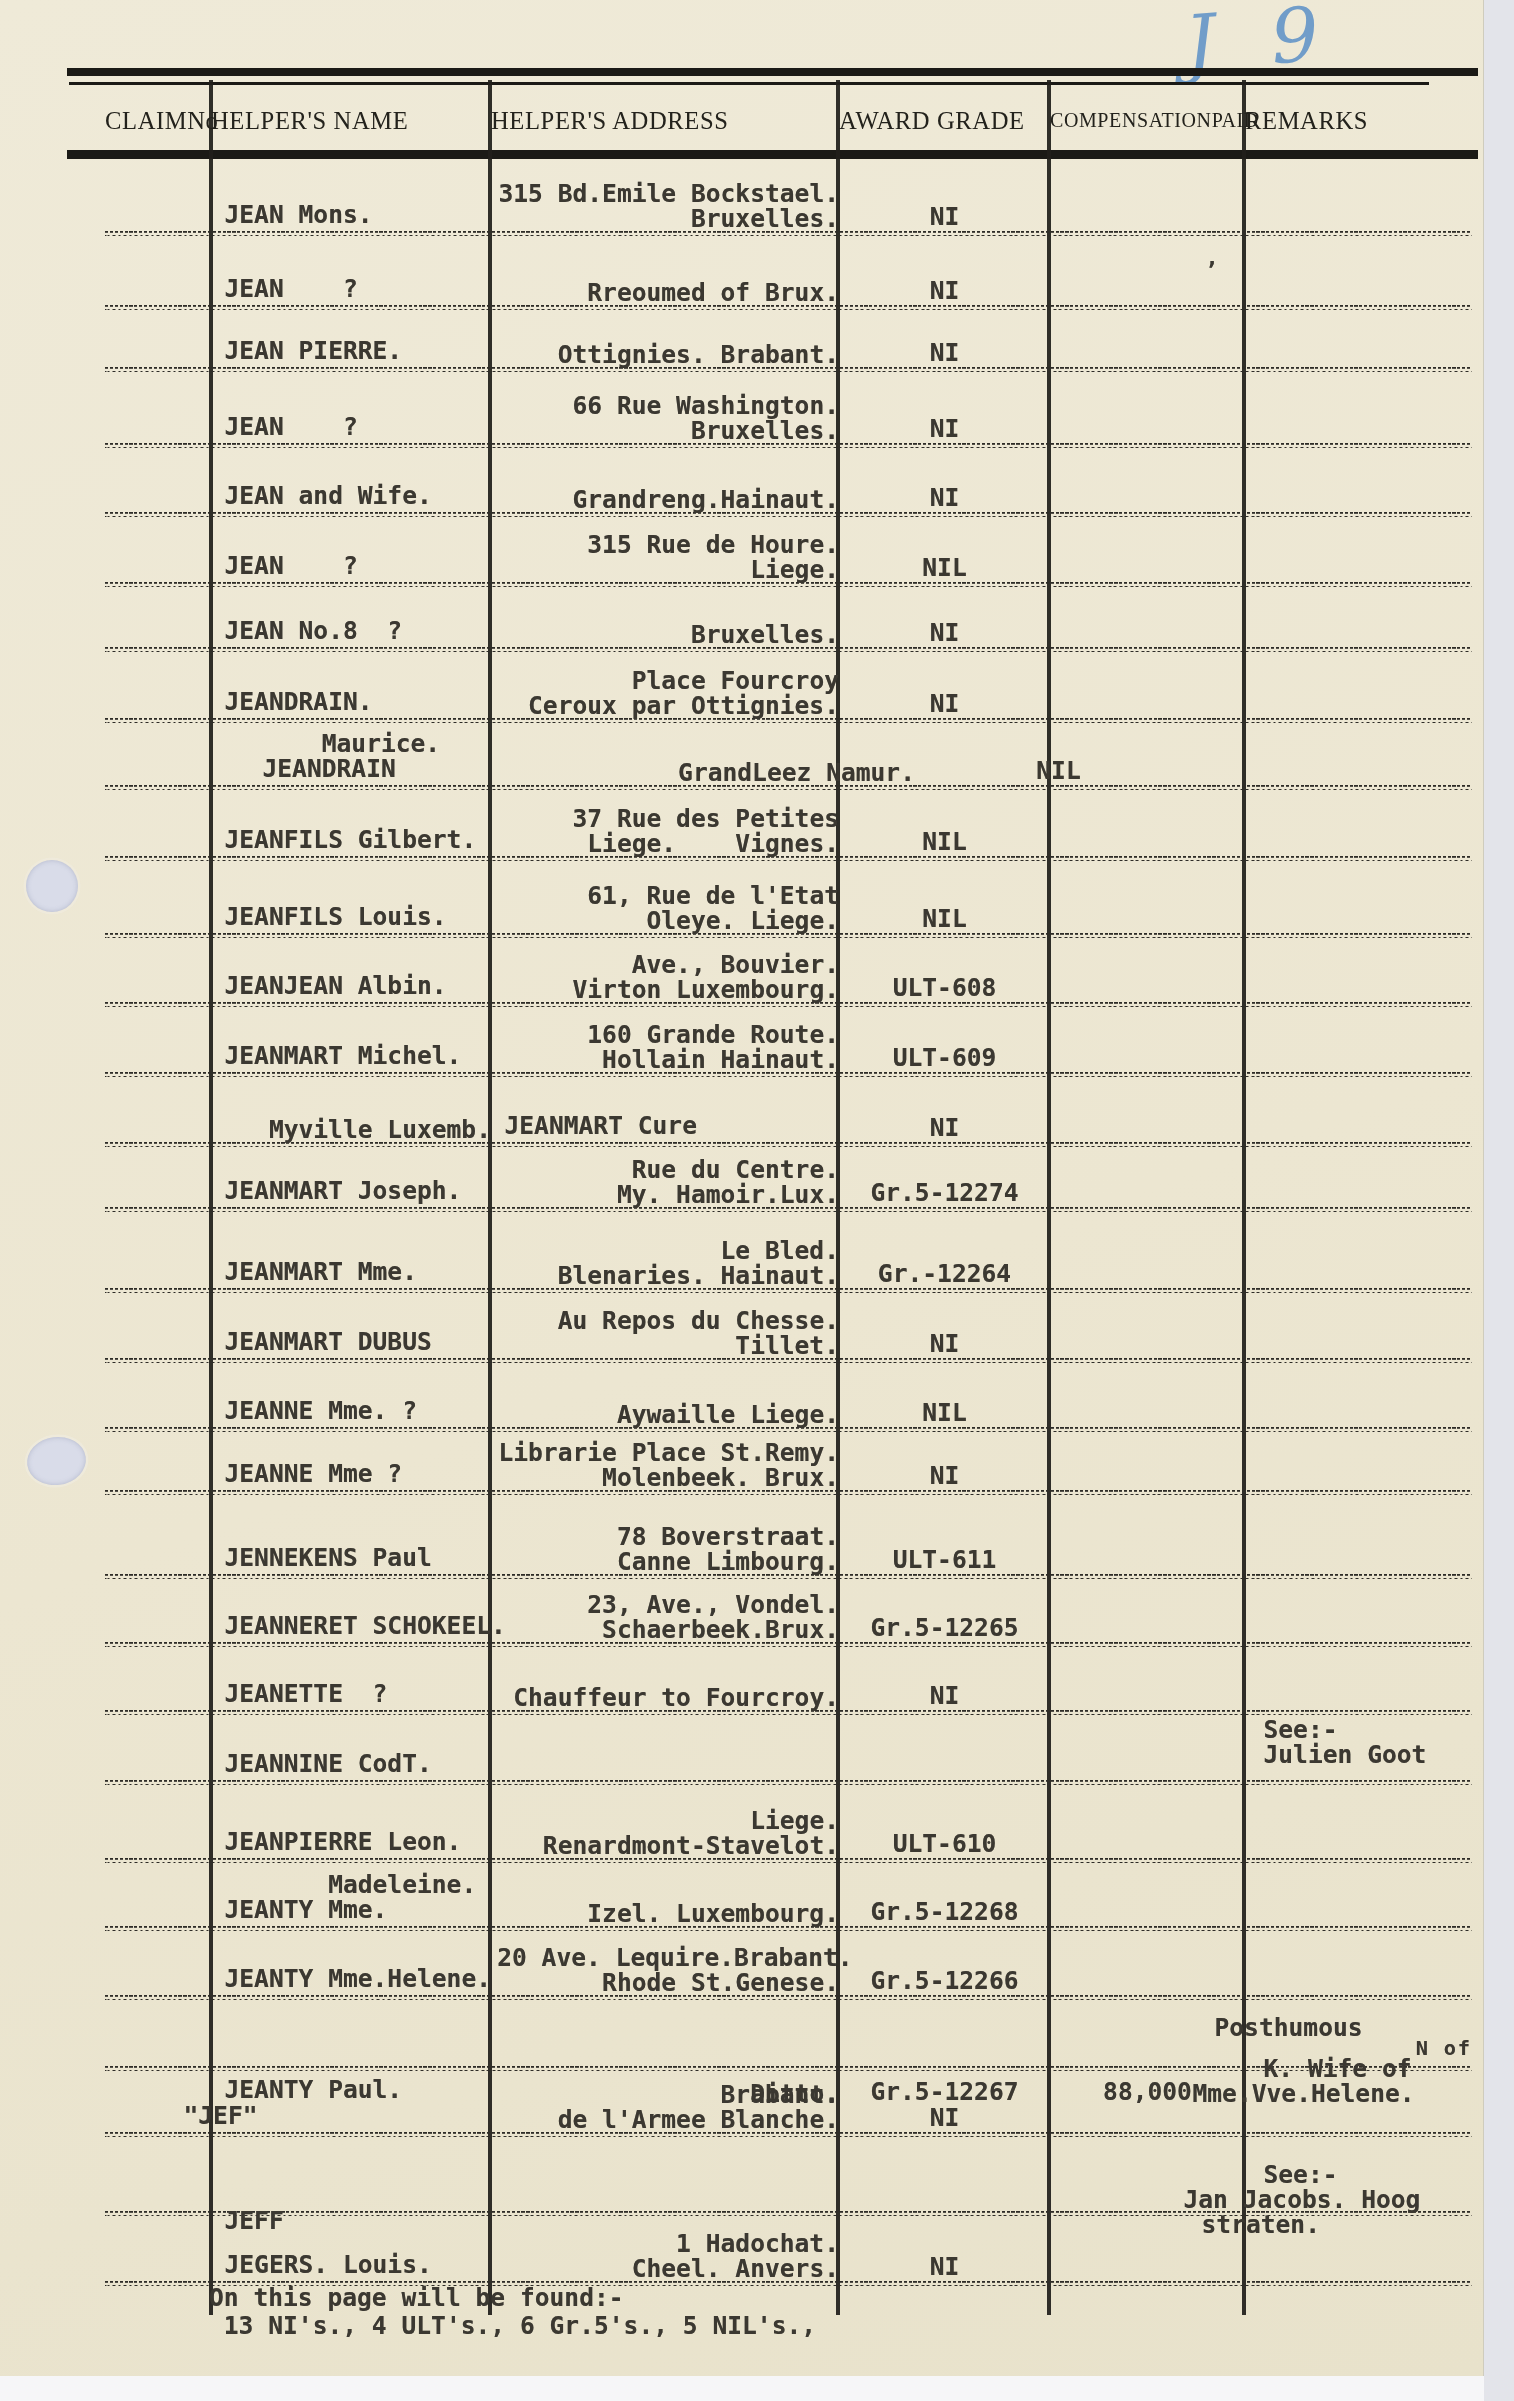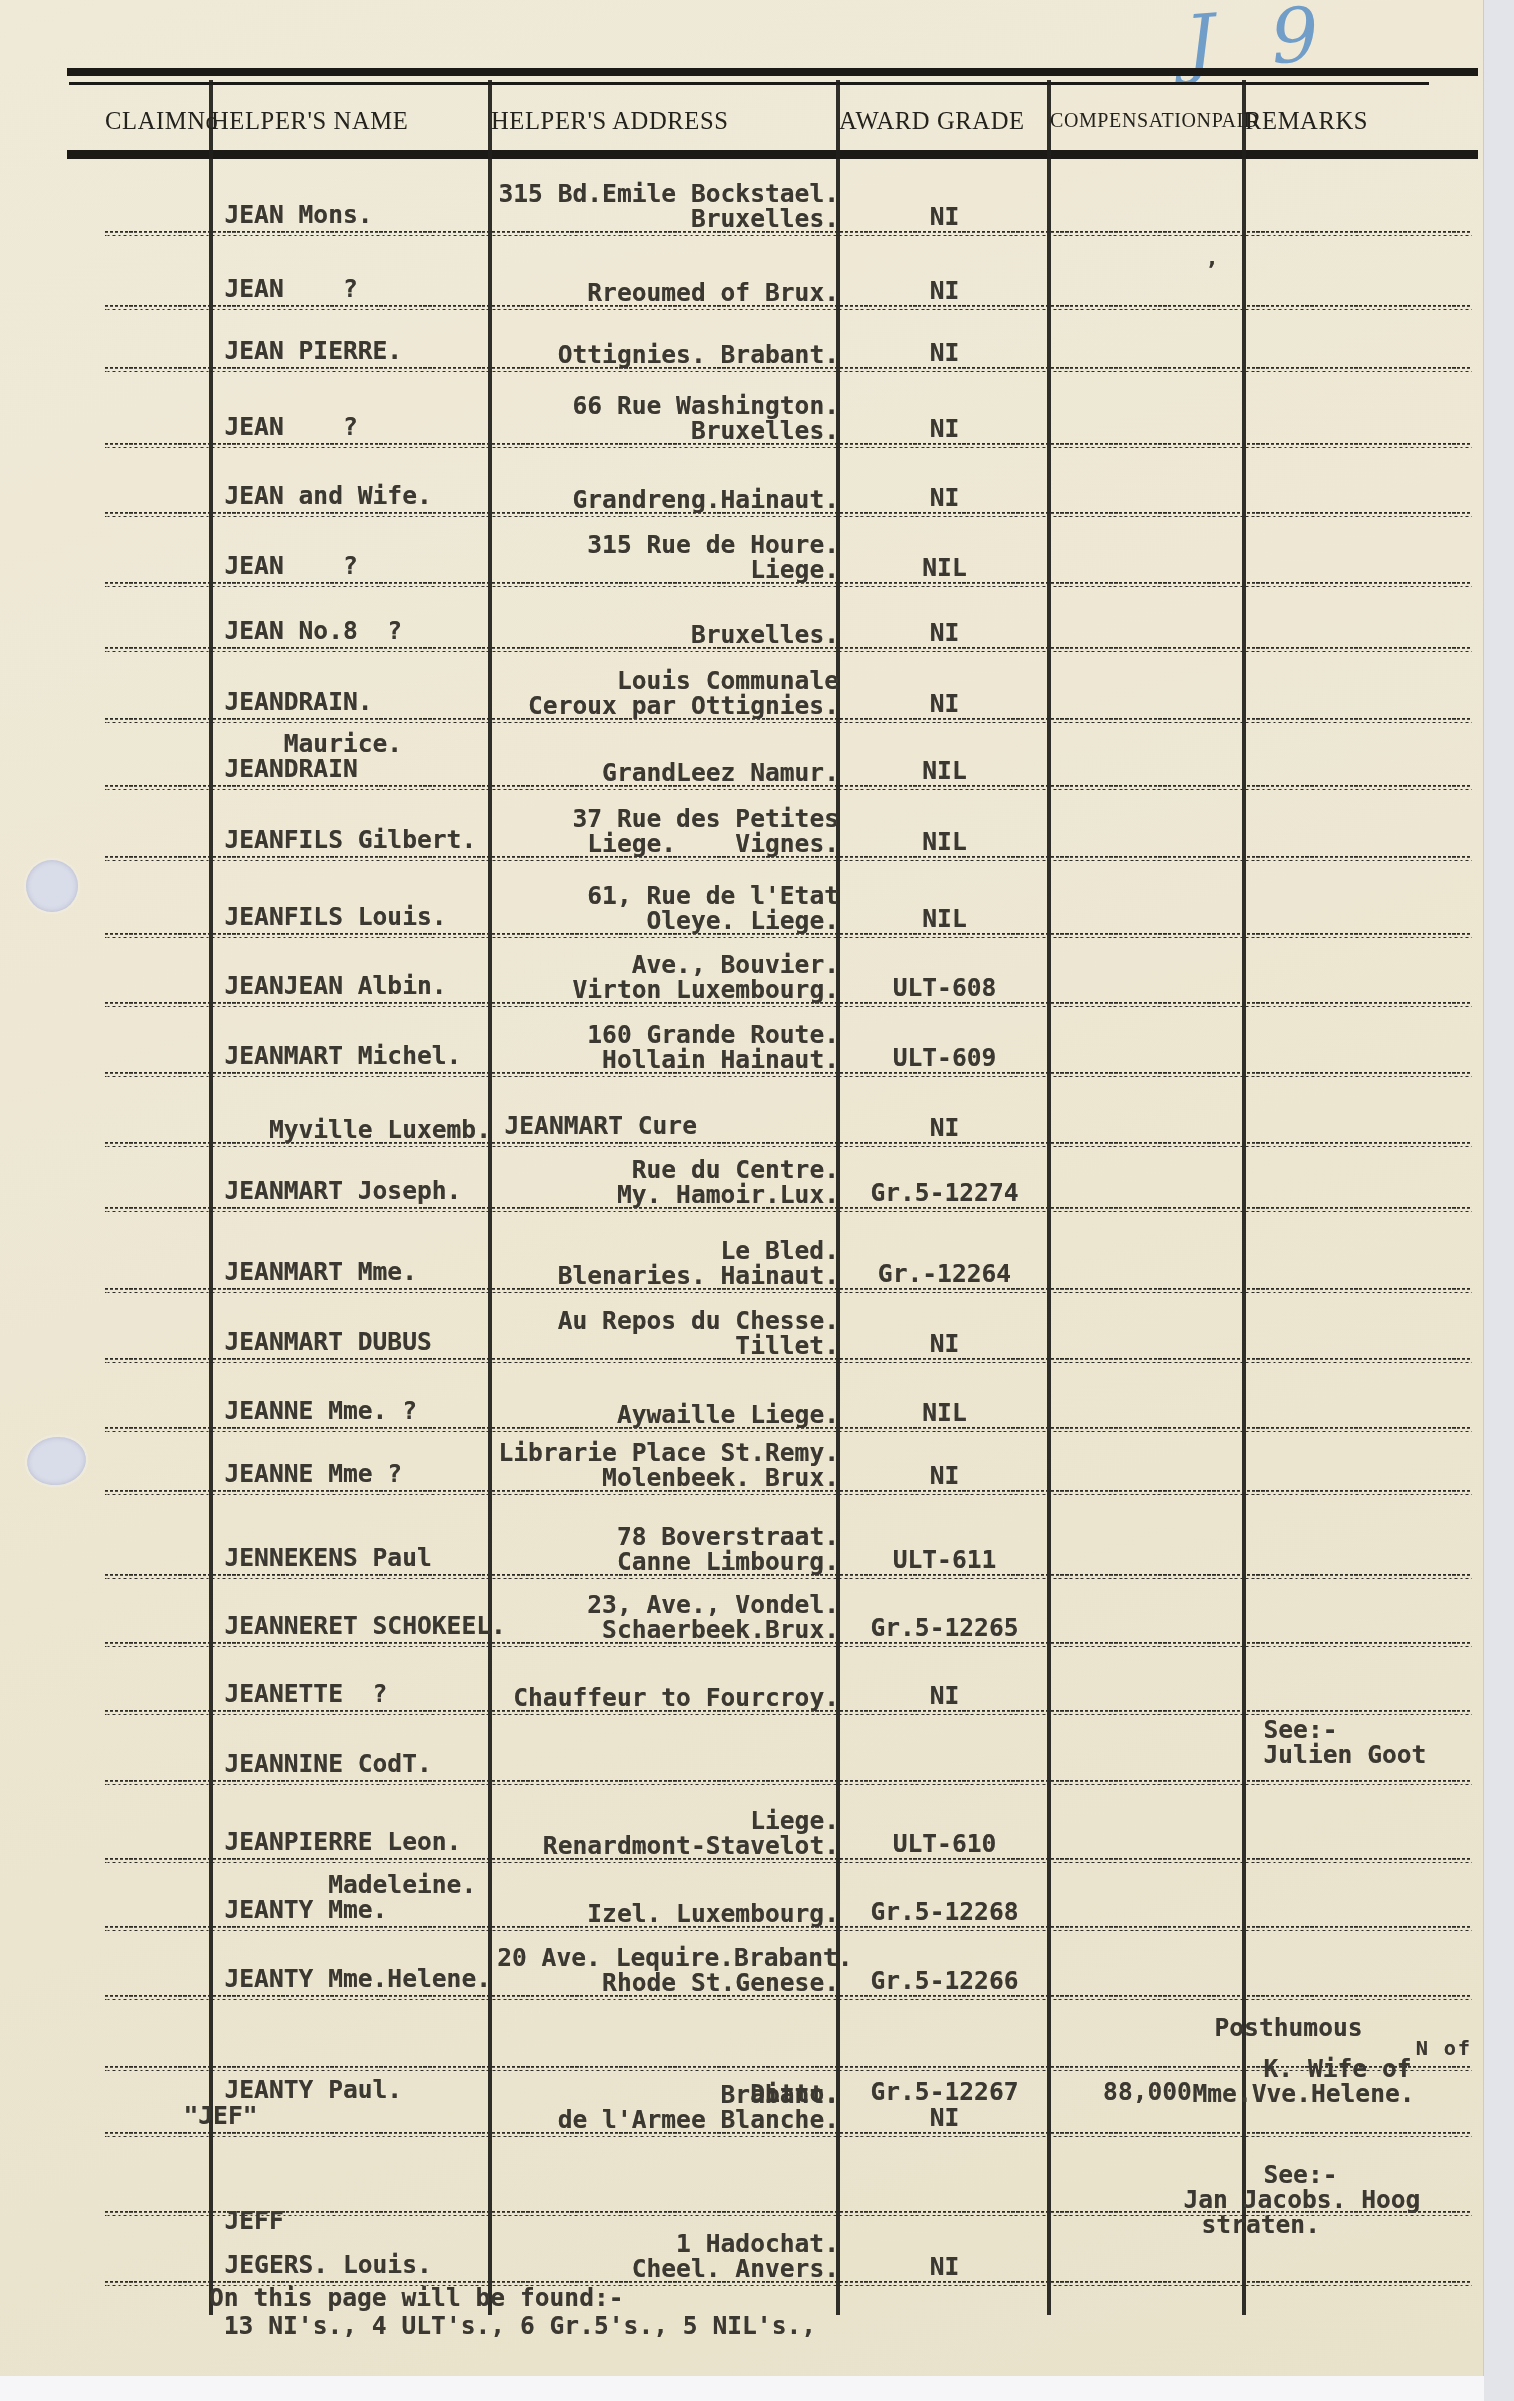--- a/index.html
+++ b/index.html
@@ -226,31 +226,31 @@
           <div class="cell c-comp"></div>
           <div class="cell c-remarks"></div>
           <div class="dotline"></div>
         </div>
         <div class="row" style="height: 71px;">
           <div class="cell c-claim"></div>
           <div class="cell c-name">
             <div>JEANDRAIN.</div>
           </div>
           <div class="cell c-addr">
-            <div>Louis Communale</div>
+            <div>Place Fourcroy</div>
             <div>Ceroux par Ottignies.</div>
           </div>
           <div class="cell c-grade">
             <div>NI</div>
           </div>
           <div class="cell c-comp"></div>
           <div class="cell c-remarks"></div>
           <div class="dotline"></div>
         </div>
-        <div class="row" style="height: 67px;">
+        <div class="row" style="height: 67px; gap: 38px;">
           <div class="cell c-claim"></div>
           <div class="cell c-name">
             <div>    Maurice.</div>
             <div>JEANDRAIN</div>
           </div>
           <div class="cell c-addr">
             <div>GrandLeez Namur.</div>
           </div>
           <div class="cell c-grade">
             <div>NIL</div>

